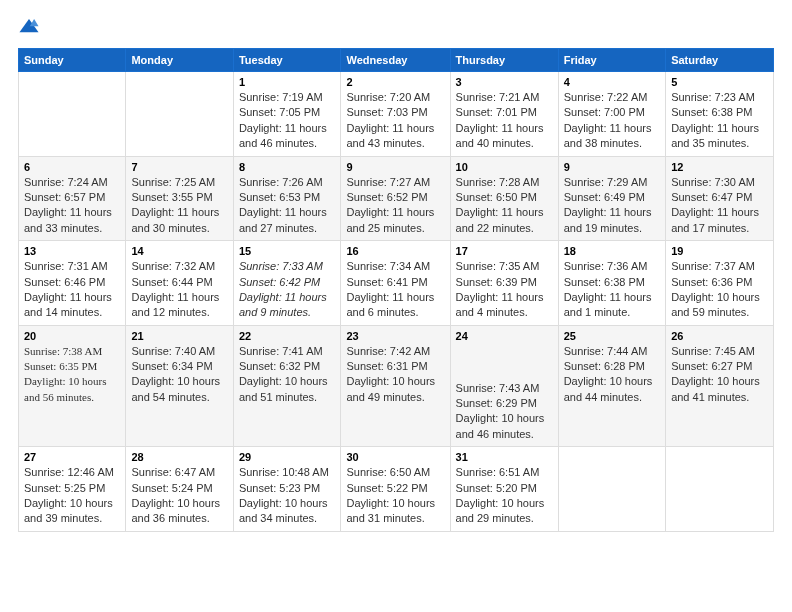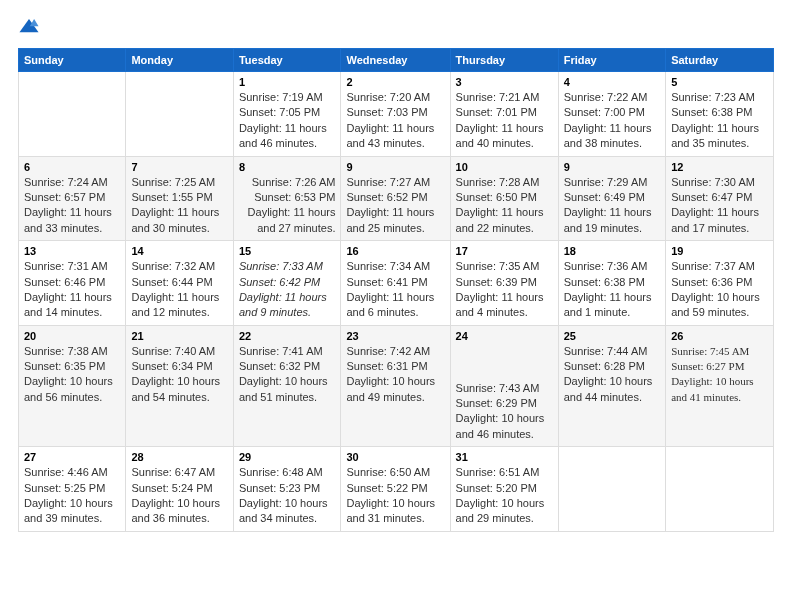--- a/index.html
+++ b/index.html
@@ -165,26 +165,26 @@
         <tr>
           <td>
             <span class="day-num">6</span>
             <div class="day-info" style="white-space: pre-line;">Sunrise: 7:24 AM
 Sunset: 6:57 PM
 Daylight: 11 hours and 33 minutes.</div>
           </td>
           <td>
             <span class="day-num">7</span>
             <div class="day-info" style="white-space: pre-line;">Sunrise: 7:25 AM
-Sunset: 1:55 PM
+Sunset: 3:55 PM
 Daylight: 11 hours and 30 minutes.</div>
           </td>
           <td>
             <span class="day-num">8</span>
-            <div class="day-info" style="white-space: pre-line; text-align: right;">Sunrise: 7:26 AM
+            <div class="day-info" style="white-space: pre-line;">Sunrise: 7:26 AM
 Sunset: 6:53 PM
 Daylight: 11 hours and 27 minutes.</div>
           </td>
           <td>
             <span class="day-num">9</span>
             <div class="day-info" style="white-space: pre-line;">Sunrise: 7:27 AM
 Sunset: 6:52 PM
 Daylight: 11 hours and 25 minutes.</div>
           </td>
           <td>
@@ -246,21 +246,21 @@
           <td>
             <span class="day-num">19</span>
             <div class="day-info" style="white-space: pre-line;">Sunrise: 7:37 AM
 Sunset: 6:36 PM
 Daylight: 10 hours and 59 minutes.</div>
           </td>
         </tr>
         <tr>
           <td>
             <span class="day-num">20</span>
-            <div class="day-info" style="white-space: pre-line;">Sunrise: 7:38 AM
+            <div class="day-info" style="white-space: pre-line; font-family: Liberation Serif, serif;">Sunrise: 7:38 AM
 Sunset: 6:35 PM
 Daylight: 10 hours and 56 minutes.</div>
           </td>
           <td>
             <span class="day-num">21</span>
             <div class="day-info" style="white-space: pre-line;">Sunrise: 7:40 AM
 Sunset: 6:34 PM
 Daylight: 10 hours and 54 minutes.</div>
           </td>
           <td>
@@ -282,41 +282,41 @@
 Daylight: 10 hours and 46 minutes.</div>
           </td>
           <td>
             <span class="day-num">25</span>
             <div class="day-info" style="white-space: pre-line;">Sunrise: 7:44 AM
 Sunset: 6:28 PM
 Daylight: 10 hours and 44 minutes.</div>
           </td>
           <td>
             <span class="day-num">26</span>
-            <div class="day-info" style="white-space: pre-line; font-family: Liberation Serif, serif;">Sunrise: 7:45 AM
+            <div class="day-info" style="white-space: pre-line;">Sunrise: 7:45 AM
 Sunset: 6:27 PM
 Daylight: 10 hours and 41 minutes.</div>
           </td>
         </tr>
         <tr>
           <td>
             <span class="day-num">27</span>
-            <div class="day-info" style="white-space: pre-line;">Sunrise: 4:46 AM
+            <div class="day-info" style="white-space: pre-line;">Sunrise: 12:46 AM
 Sunset: 5:25 PM
 Daylight: 10 hours and 39 minutes.</div>
           </td>
           <td>
             <span class="day-num">28</span>
             <div class="day-info" style="white-space: pre-line;">Sunrise: 6:47 AM
 Sunset: 5:24 PM
 Daylight: 10 hours and 36 minutes.</div>
           </td>
           <td>
             <span class="day-num">29</span>
-            <div class="day-info" style="white-space: pre-line;">Sunrise: 6:48 AM
+            <div class="day-info" style="white-space: pre-line;">Sunrise: 10:48 AM
 Sunset: 5:23 PM
 Daylight: 10 hours and 34 minutes.</div>
           </td>
           <td>
             <span class="day-num">30</span>
             <div class="day-info" style="white-space: pre-line;">Sunrise: 6:50 AM
 Sunset: 5:22 PM
 Daylight: 10 hours and 31 minutes.</div>
           </td>
           <td>

